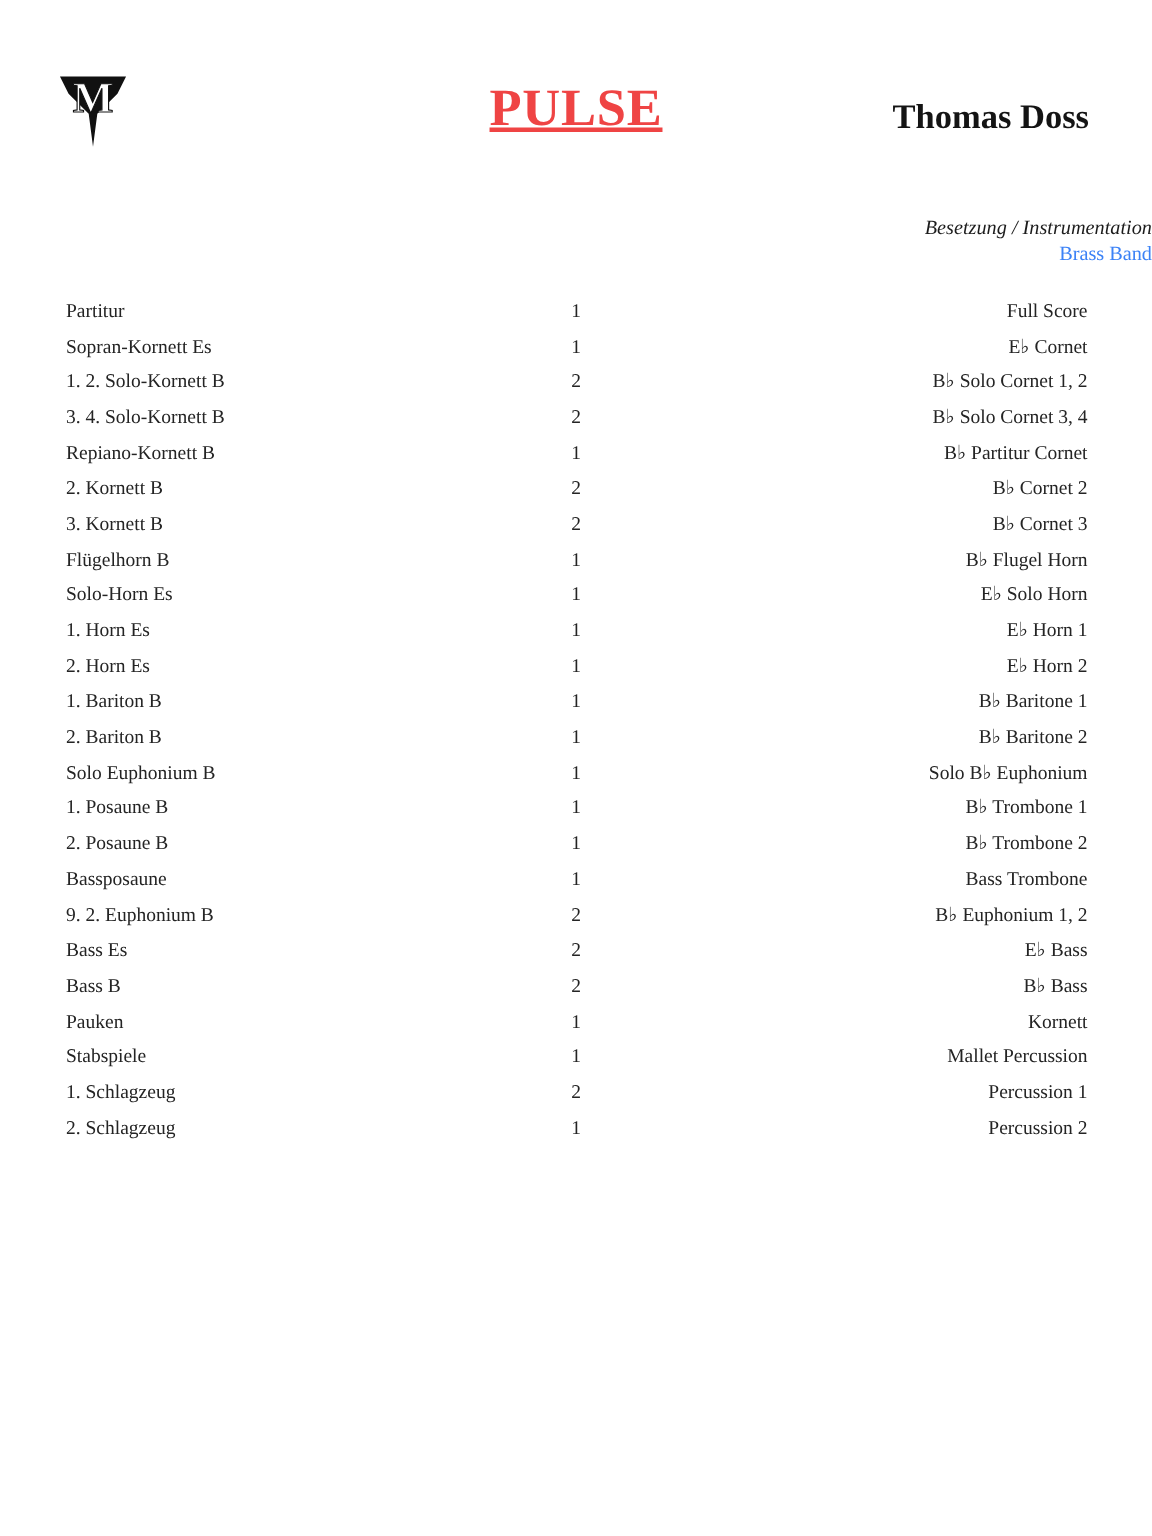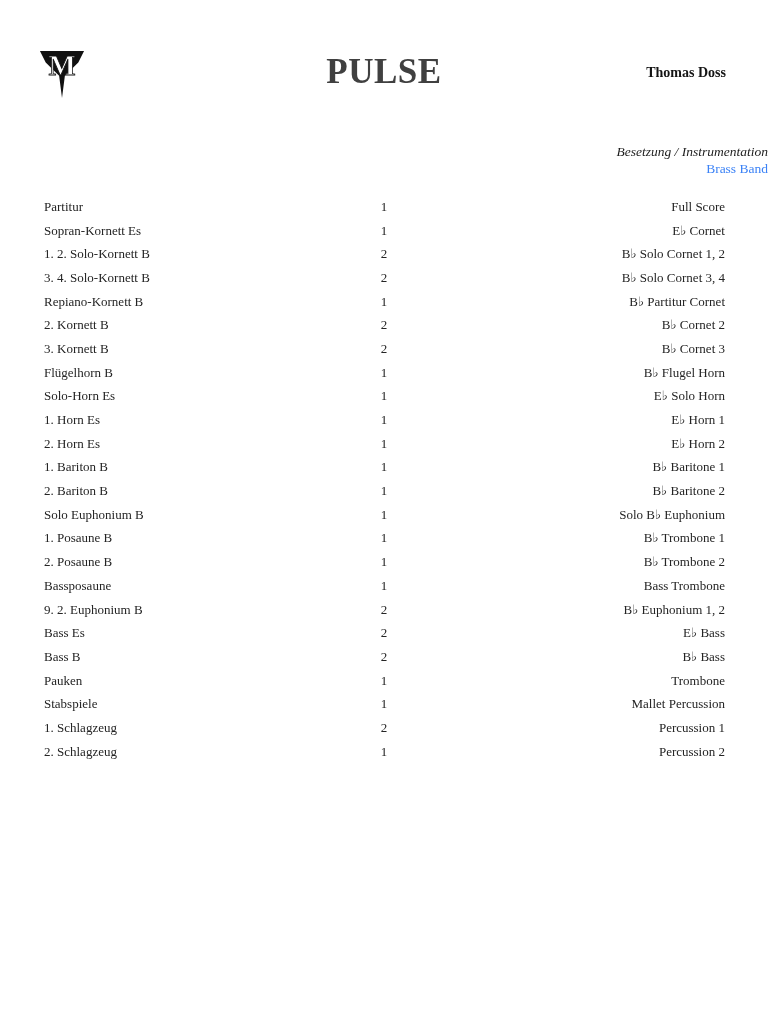--- a/index.html
+++ b/index.html
@@ -29,28 +29,29 @@
   .title {
     position: absolute;
     left: 0;
     right: 0;
     top: 54px;
     text-align: center;
     font-size: 35px;
     font-weight: 700;
     letter-spacing: 0.5px;
     line-height: 1;
-    color: #404040;
+    color: #ef4444;
+    text-decoration: underline;
   }
   
   .composer {
     position: absolute;
     right: 42px;
     top: 66px;
-    font-size: 14px;
+    font-size: 23px;
     font-weight: 600;
     line-height: 1;
     color: #141414;
   }
   
   .section-head {
     position: absolute;
     left: 0;
     right: 0;
     top: 143px;
@@ -223,21 +224,21 @@
 
       <div class="row">
         <div class="cell de">Bass B</div>
         <div class="cell qty">2</div>
         <div class="cell en">B♭ Bass</div>
       </div>
 
       <div class="row">
         <div class="cell de">Pauken</div>
         <div class="cell qty">1</div>
-        <div class="cell en">Trombone</div>
+        <div class="cell en">Kornett</div>
       </div>
 
       <div class="row">
         <div class="cell de">Stabspiele</div>
         <div class="cell qty">1</div>
         <div class="cell en">Mallet Percussion</div>
       </div>
 
       <div class="row">
         <div class="cell de">1. Schlagzeug</div>

